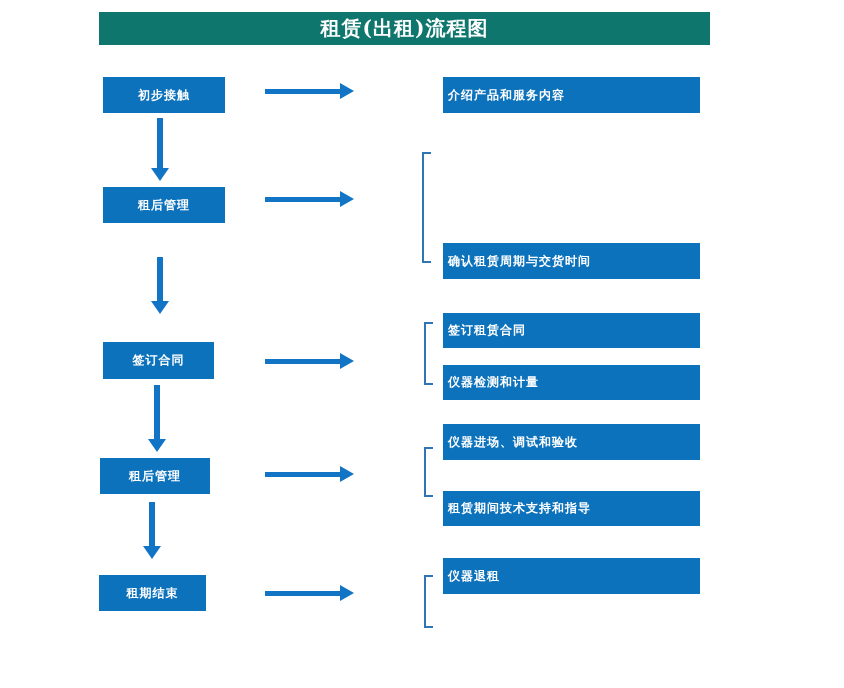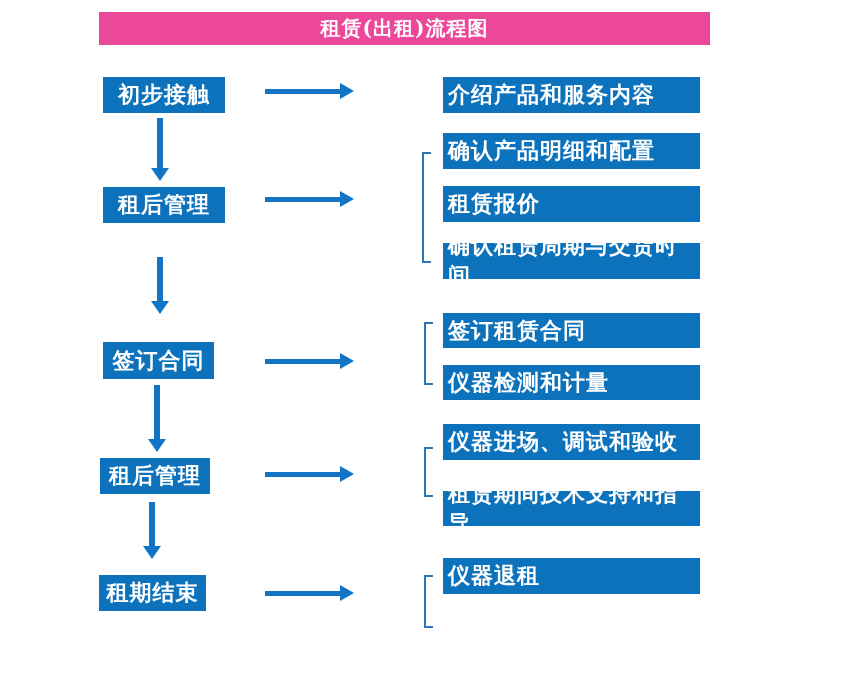--- a/index.html
+++ b/index.html
@@ -2,26 +2,26 @@
 <html><head>
 <meta charset="utf-8">
 <style>
   html,body{margin:0;padding:0;background:#ffffff;}
   .canvas{
     position:relative;width:844px;height:688px;background:#ffffff;overflow:hidden;
     font-family:"DejaVu Serif","Liberation Serif",serif;
   }
   .title-bar{
     position:absolute;left:99px;top:12px;width:611px;height:33px;
-    background:#ec4899;color:#ffffff;display:flex;align-items:center;justify-content:center;
+    background:#0f766e;color:#ffffff;display:flex;align-items:center;justify-content:center;
     font-size:20px;font-weight:bold;letter-spacing:1px;
   }
   .box{
     position:absolute;background:#0c72bc;color:#ffffff;font-weight:bold;
-    display:flex;align-items:center;font-size:22px;letter-spacing:1px;
+    display:flex;align-items:center;font-size:12px;letter-spacing:1px;
   }
   .left-box{justify-content:center;}
   .right-box{left:443px;width:257px;justify-content:flex-start;padding-left:5px;box-sizing:border-box;}
   
   .harrow{position:absolute;width:89px;height:16px;}
   .harrow .shaft{position:absolute;left:0;top:5.5px;width:75px;height:5px;background:#1274c5;}
   .harrow .head{
     position:absolute;left:75px;top:0;width:0;height:0;
     border-top:8px solid transparent;border-bottom:8px solid transparent;border-left:14px solid #1274c5;
   }
@@ -104,26 +104,20 @@
 
   <div class="bracket" style="left:422px;top:152px;height:111px"></div>
   <div class="bracket" style="left:424px;top:322px;height:63px"></div>
   <div class="bracket" style="left:424px;top:447px;height:50px"></div>
   <div class="bracket" style="left:424px;top:575px;height:53px"></div>
 
   <div class="box right-box" style="top:77px;height:36px">
     <span>介绍产品和服务内容</span>
   </div>
 
-  <div class="box right-box" style="top:133px;height:36px">
-    <span>确认产品明细和配置</span>
-  </div>
-  <div class="box right-box" style="top:186px;height:36px">
-    <span>租赁报价</span>
-  </div>
   <div class="box right-box" style="top:243px;height:36px">
     <span>确认租赁周期与交货时间</span>
   </div>
 
   <div class="box right-box" style="top:313px;height:35px">
     <span>签订租赁合同</span>
   </div>
   <div class="box right-box" style="top:424px;height:36px">
     <span>仪器进场、调试和验收</span>
   </div>

